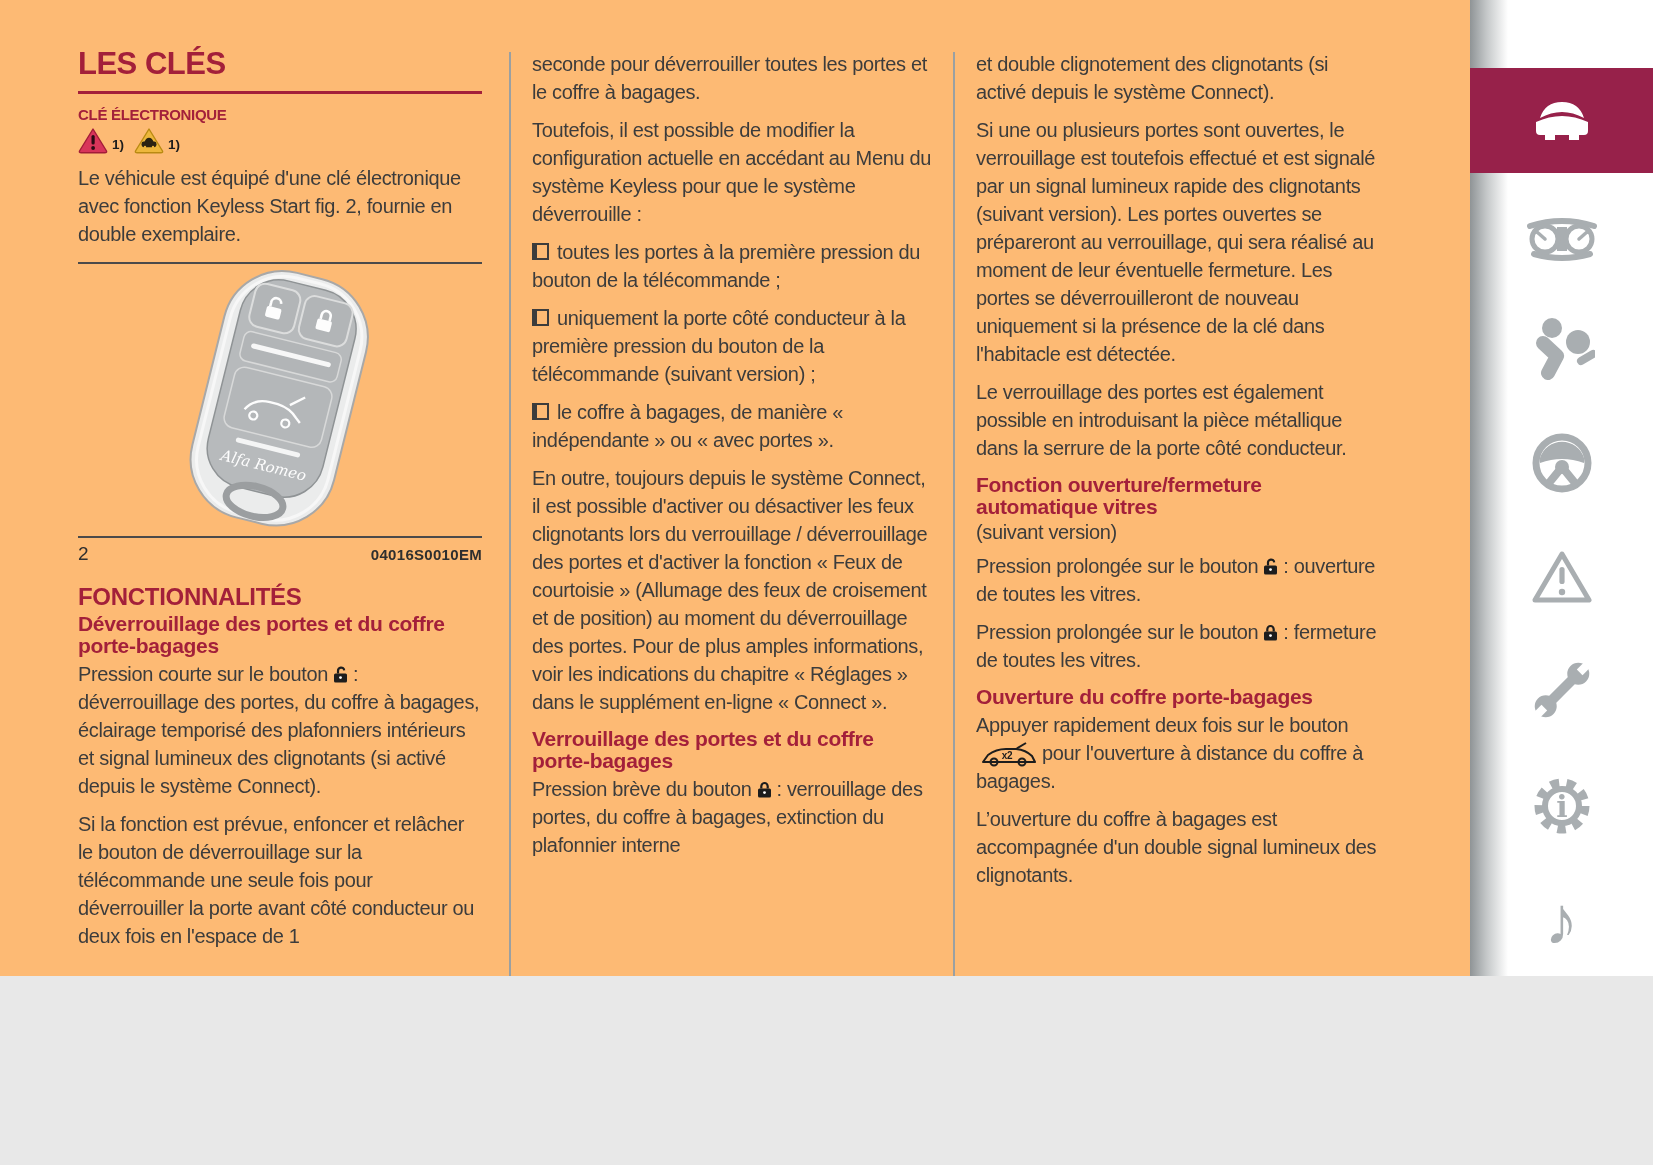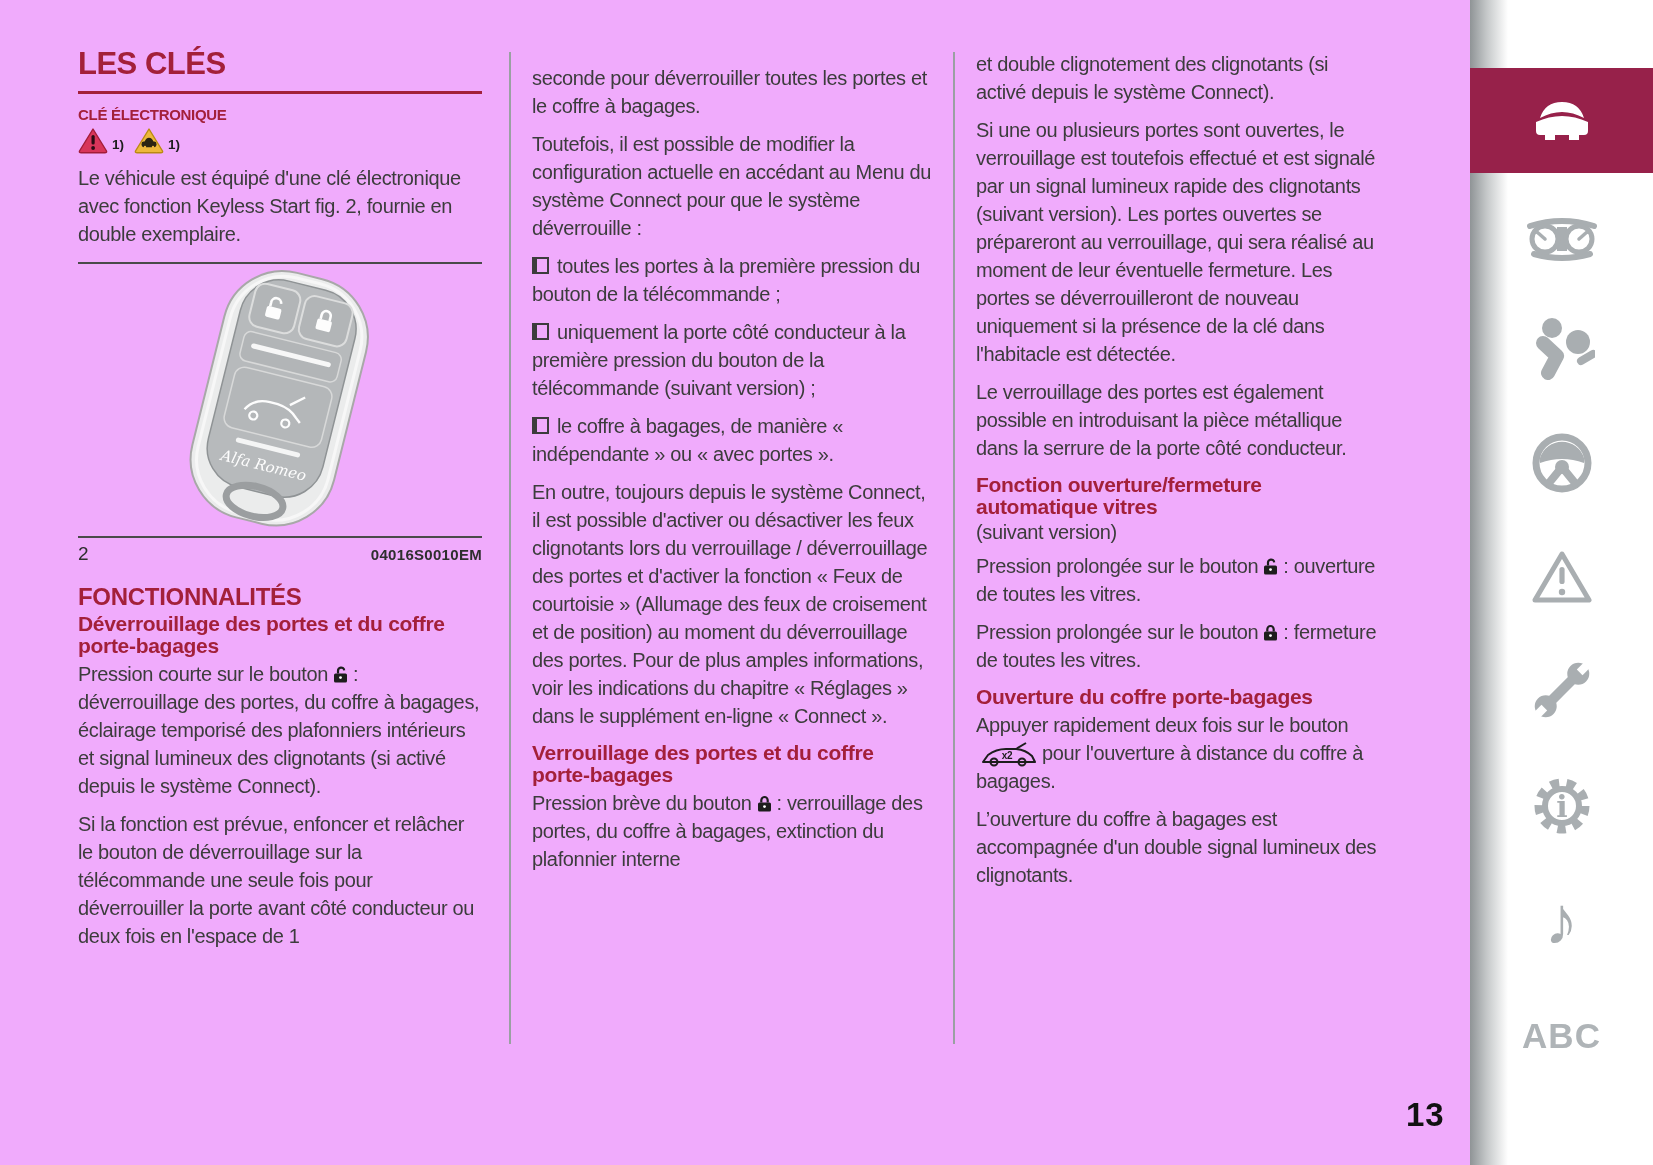--- a/index.html
+++ b/index.html
@@ -1,23 +1,23 @@
 <!DOCTYPE html>
 <html><head>
 <meta charset="utf-8">
 <style>
   html,body{margin:0;padding:0;background:#e8e8e8;}
   .page{
-    position:relative;width:1653px;height:1165px;background:#f0abfc;
+    position:relative;width:1653px;height:976px;background:#fdba74;
     font-family:"Liberation Sans",sans-serif;color:#3c3c3c;overflow:hidden;
   }
   
   .col{position:absolute;width:404px;}
   .col-1{left:78px;top:46px;}
-  .col-2{left:532px;top:64px;}
+  .col-2{left:532px;top:50px;}
   .col-3{left:976px;top:50px;}
   .vdiv{position:absolute;top:52px;height:992px;width:2px;background:#9aa0a2;}
   .vdiv-1{left:509px;}
   .vdiv-2{left:953px;}
 
   .col p{font-size:20px;line-height:28px;letter-spacing:-0.35px;margin:0 0 10px;}
   h1{
     font-size:31px;font-weight:bold;color:#A3203A;letter-spacing:-0.5px;
     margin:0 0 0;padding-bottom:9px;border-bottom:3px solid #A3203A;
   }
@@ -138,21 +138,21 @@
           <circle cx="7.5" cy="11.6" r="1.4" fill="#fff"></circle>
         </svg><span>: déverrouillage des portes, du coffre à bagages, éclairage temporisé des plafonniers intérieurs et signal lumineux des clignotants (si activé depuis le système Connect).</span></p>
 
     <p>Si la fonction est prévue, enfoncer et relâcher le bouton de déverrouillage sur la télécommande une seule fois pour déverrouiller la porte avant côté conducteur ou deux fois en l'espace de 1</p>
   </section>
 
   <div class="vdiv vdiv-1"></div>
 
   <section class="col col-2">
     <p>seconde pour déverrouiller toutes les portes et le coffre à bagages.</p>
-    <p>Toutefois, il est possible de modifier la configuration actuelle en accédant au Menu du système Connect pour que le système déverrouille :</p>
+    <p>Toutefois, il est possible de modifier la configuration actuelle en accédant au Menu du système Keyless pour que le système déverrouille :</p>
     <p class="bullet"><span class="sq"></span><span>toutes les portes à la première pression du bouton de la télécommande ;</span></p>
     <p class="bullet"><span class="sq"></span><span>uniquement la porte côté conducteur à la première pression du bouton de la télécommande (suivant version) ;</span></p>
     <p class="bullet"><span class="sq"></span><span>le coffre à bagages, de manière « indépendante » ou « avec portes ».</span></p>
     <p>En outre, toujours depuis le système Connect, il est possible d'activer ou désactiver les feux clignotants lors du verrouillage / déverrouillage des portes et d'activer la fonction « Feux de courtoisie » (Allumage des feux de croisement et de position) au moment du déverrouillage des portes. Pour de plus amples informations, voir les indications du chapitre « Réglages » dans le supplément en-ligne « Connect ».</p>
     <h3>Verrouillage des portes et du coffre porte-bagages</h3>
     <p><span>Pression brève du bouton</span><svg class="ic" width="15" height="17" viewBox="0 0 15 17">
           <rect x="1" y="7.5" width="13" height="9" rx="1.5" fill="#1d1d1d"></rect>
           <path d="M4.3 7.5 V5.2 a3.2 3.2 0 0 1 6.4 0 V7.5" fill="none" stroke="#1d1d1d" stroke-width="2.2"></path>
           <circle cx="7.5" cy="11.6" r="1.4" fill="#fff"></circle>
         </svg><span>: verrouillage des portes, du coffre à bagages, extinction du plafonnier interne</span></p>

